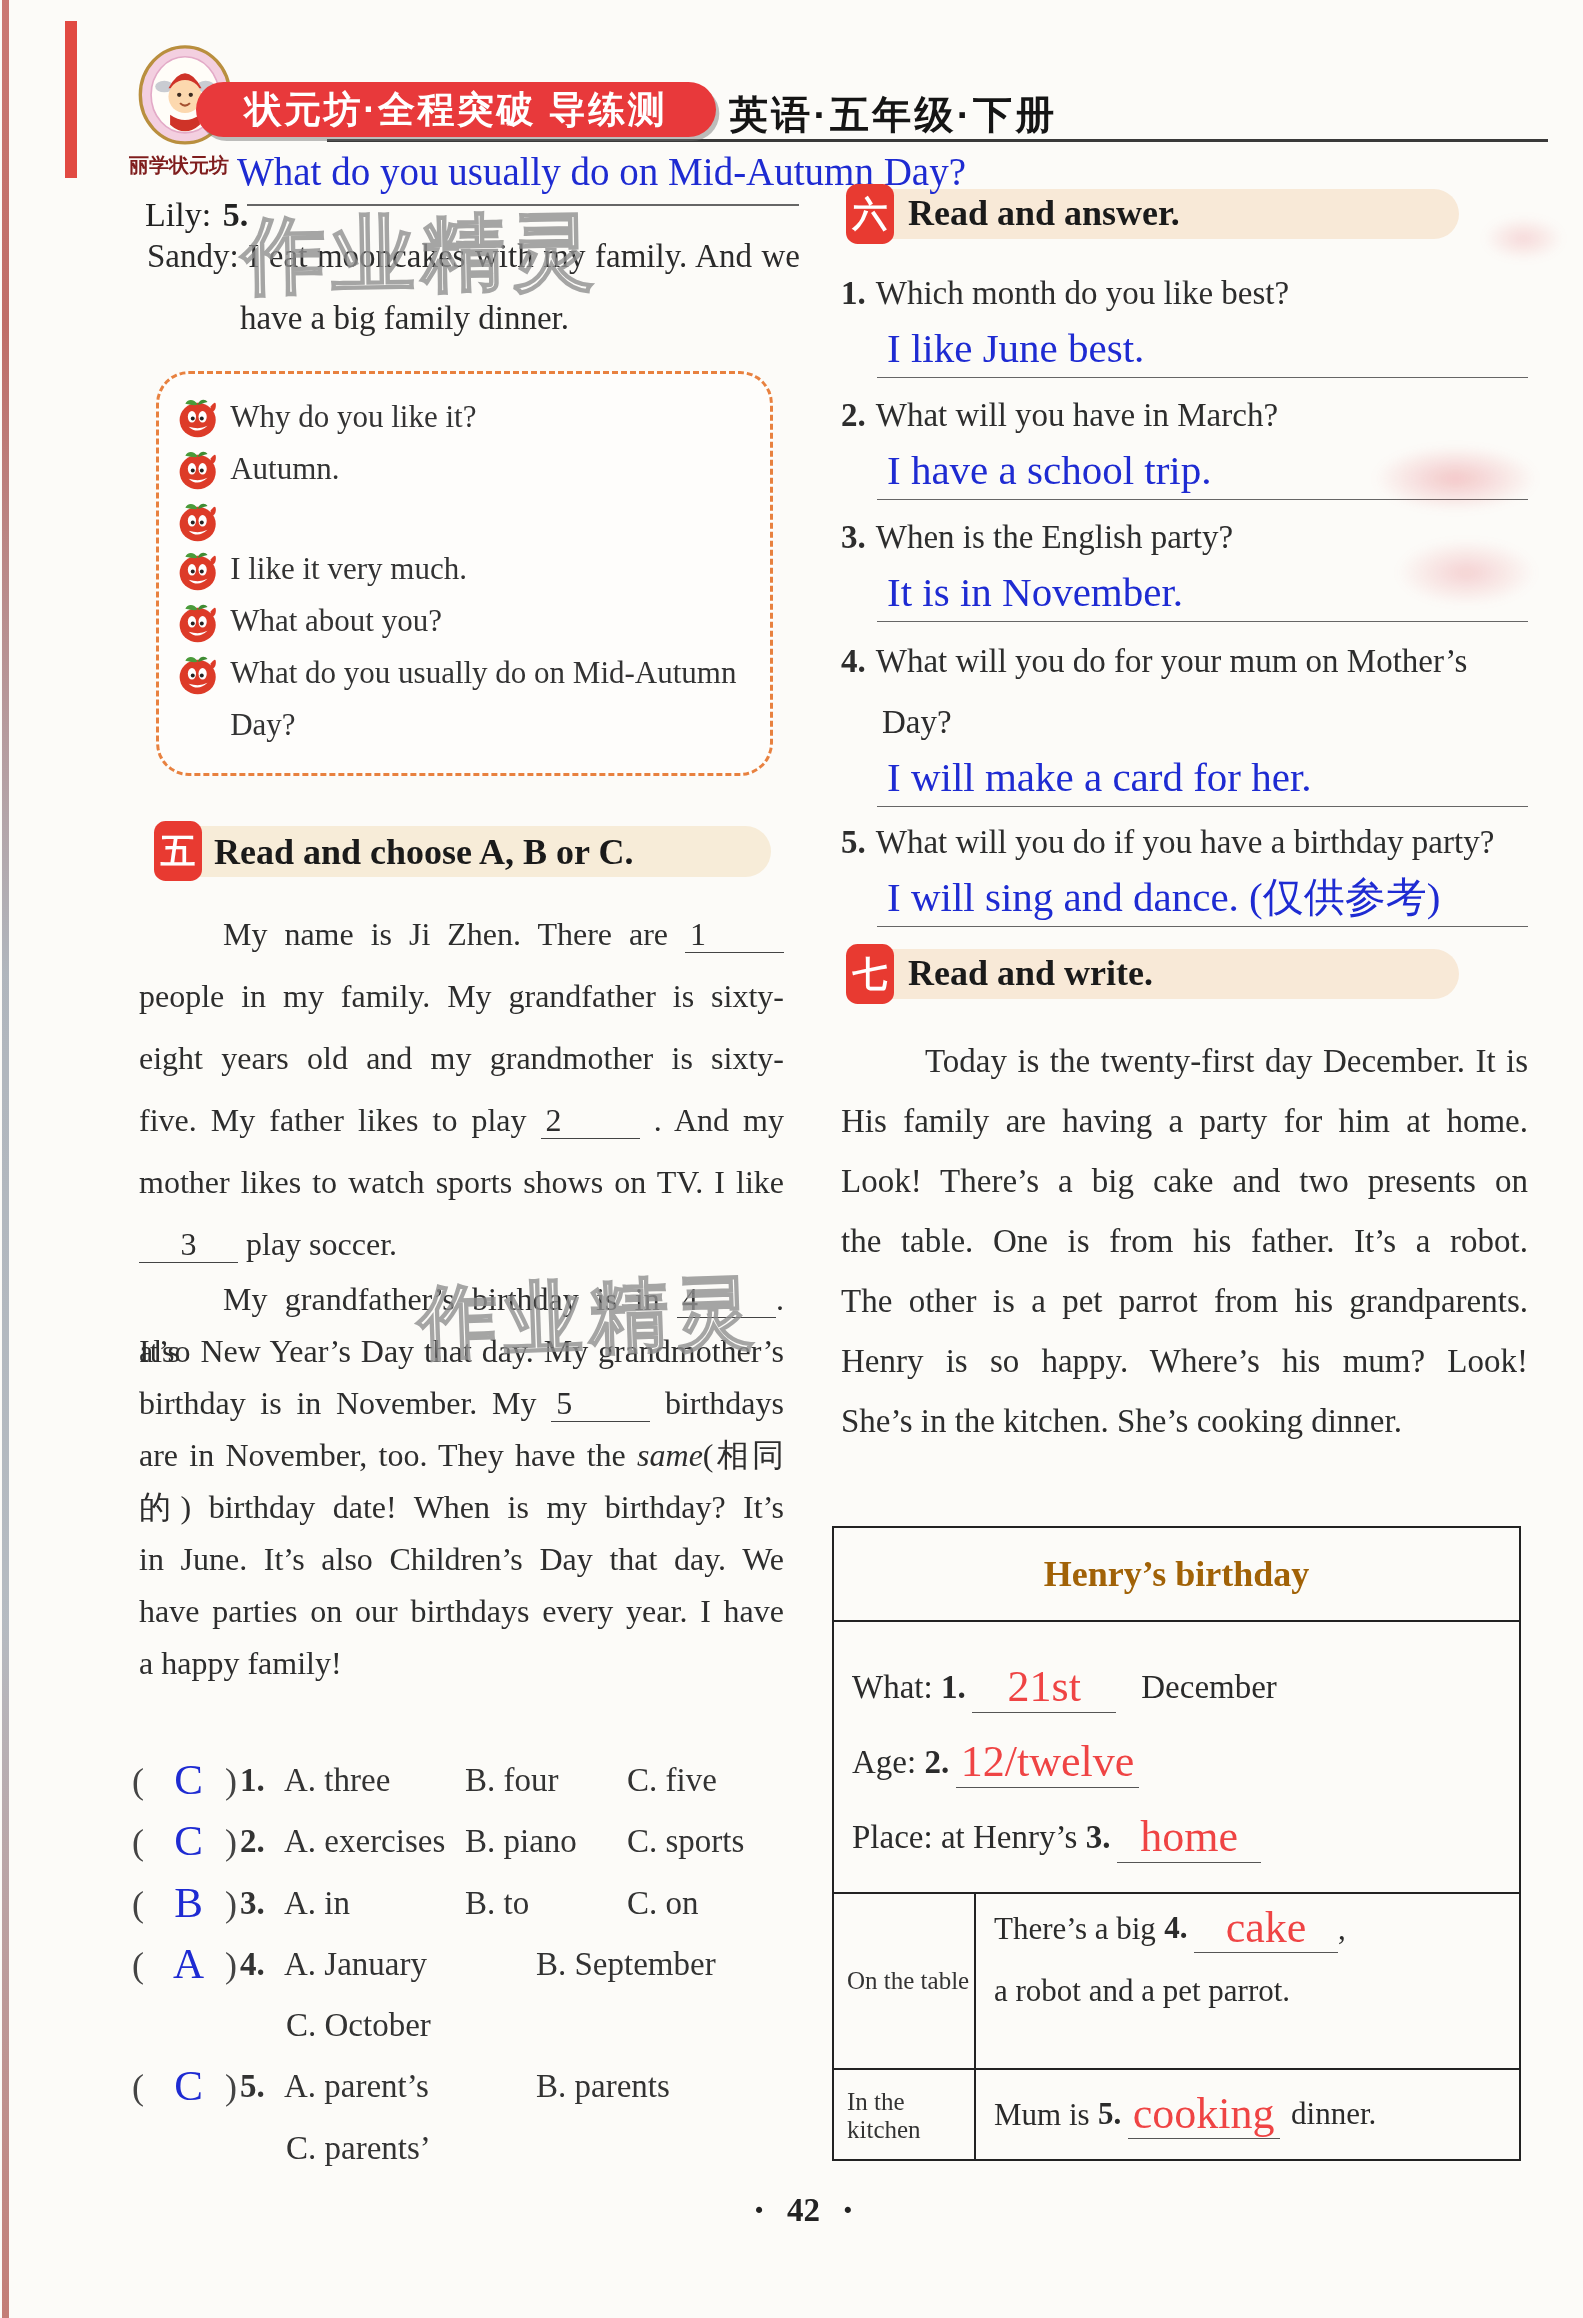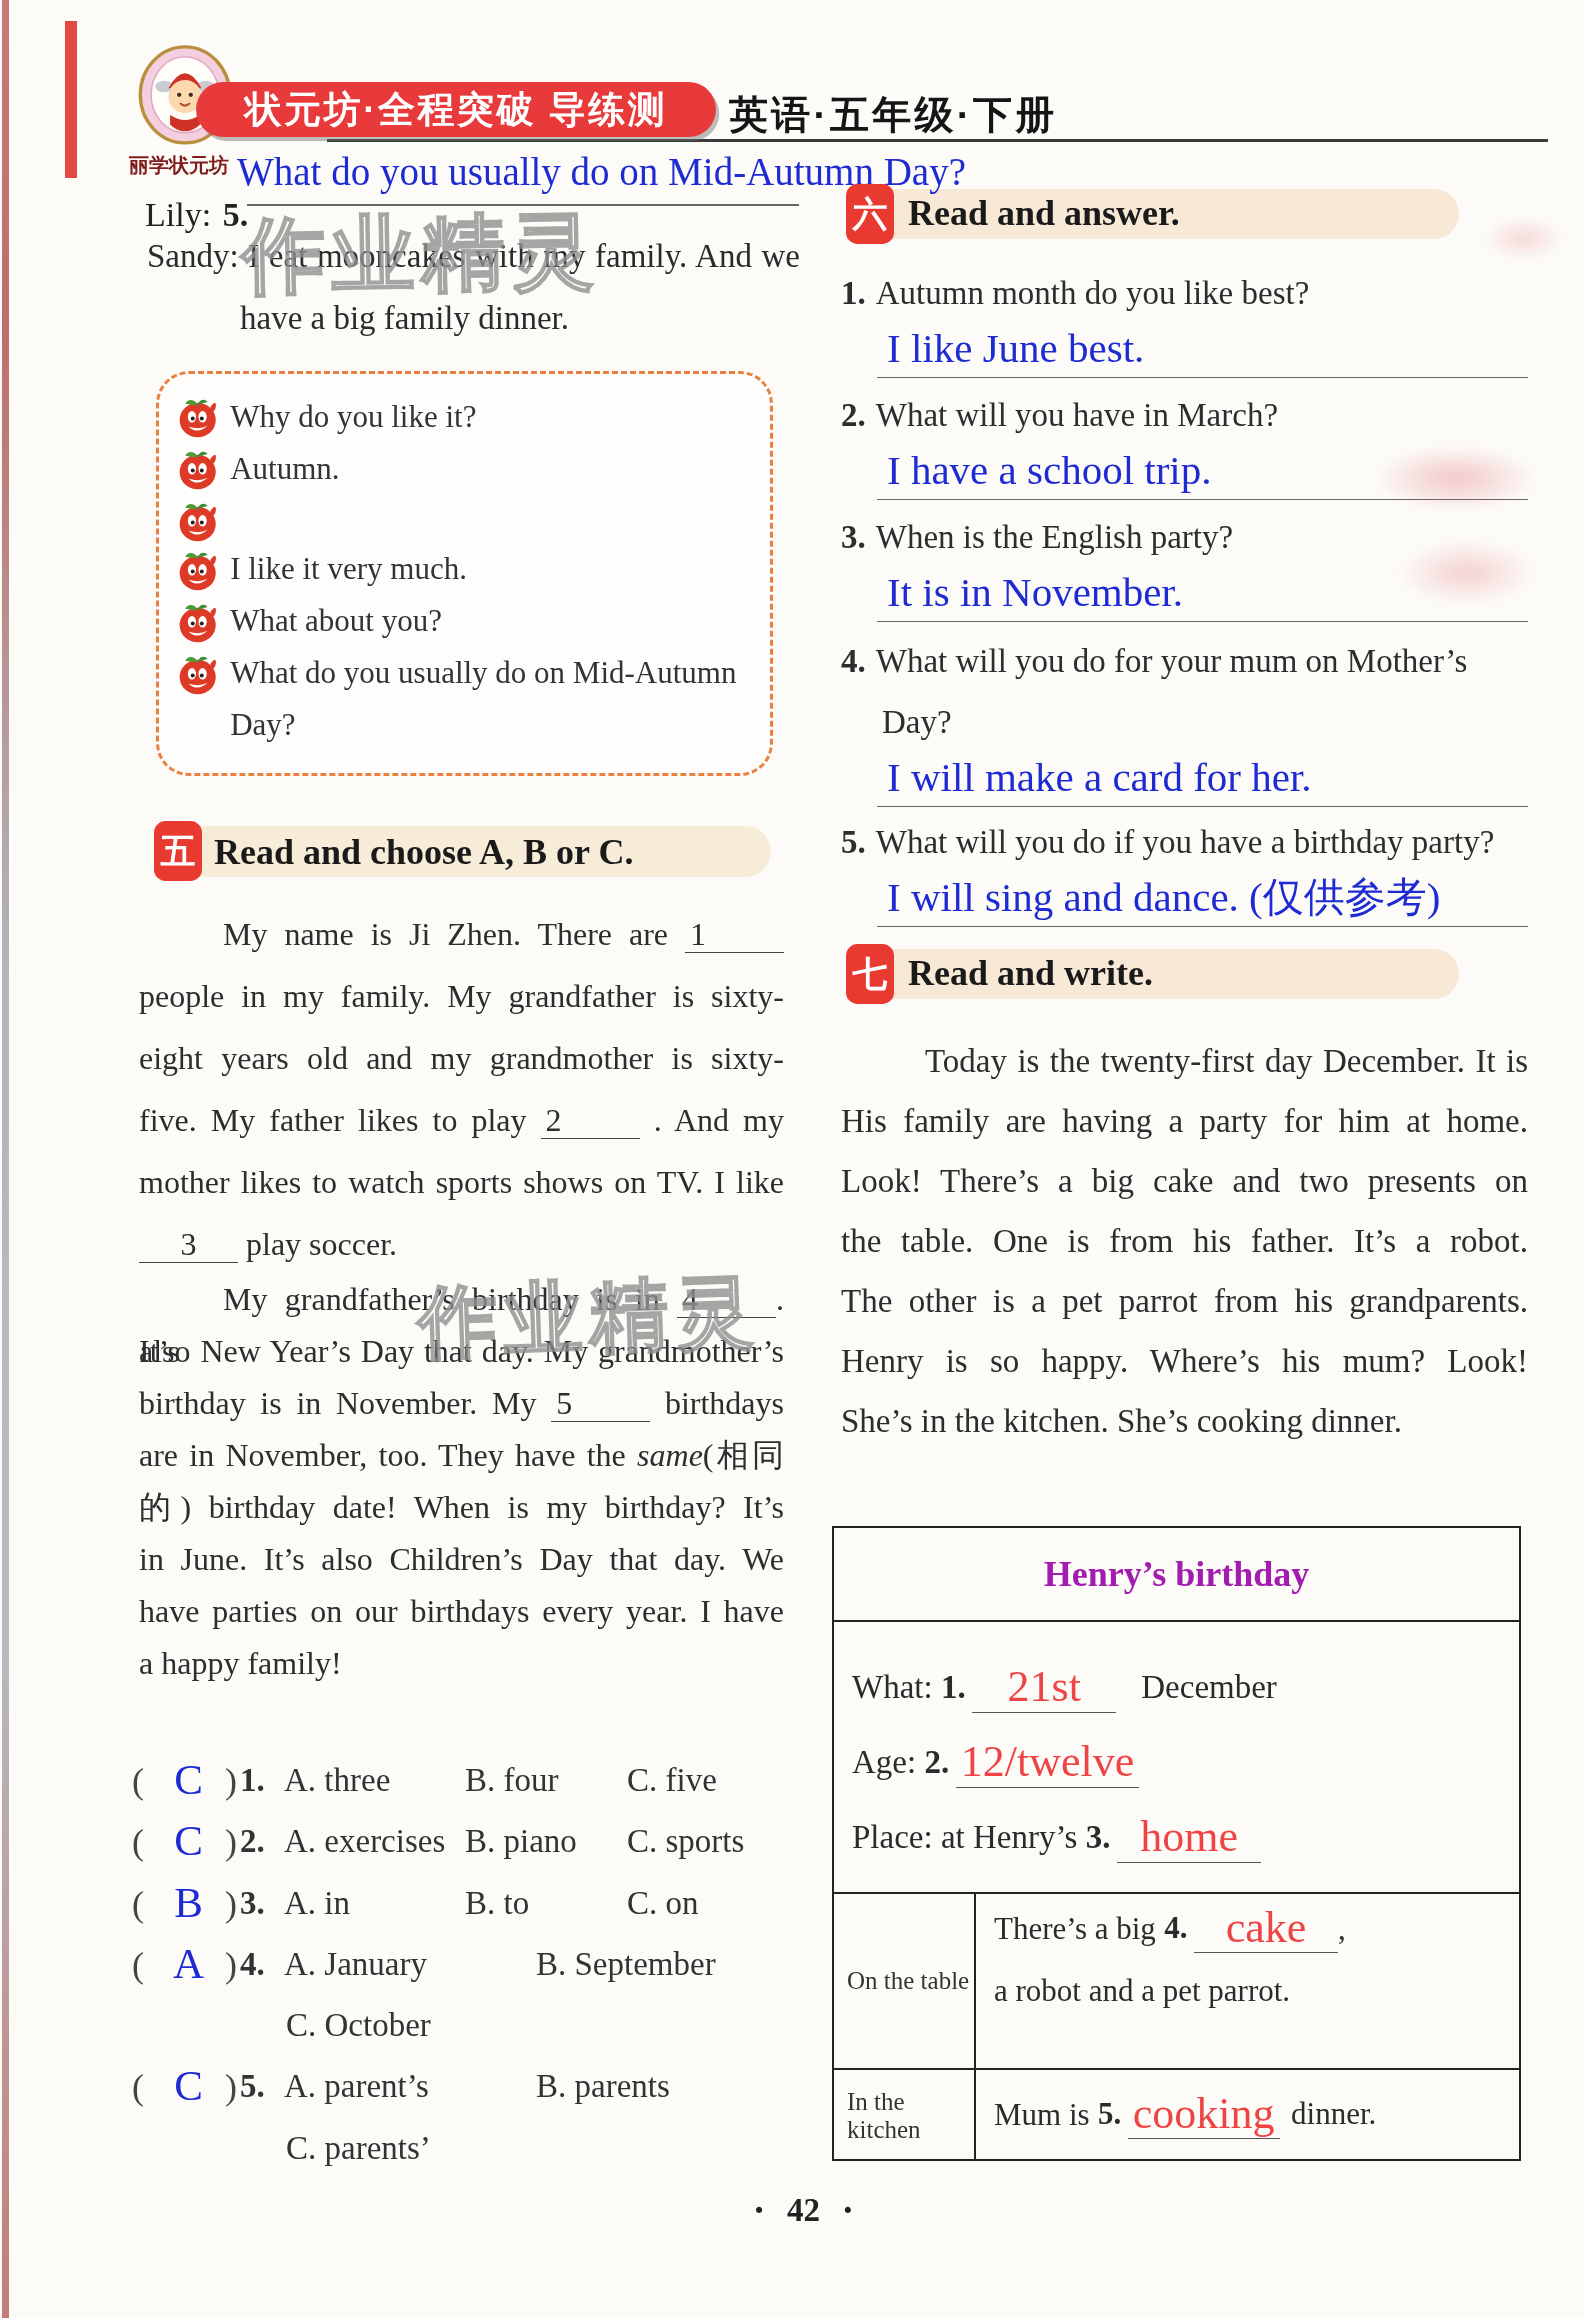--- a/index.html
+++ b/index.html
@@ -94,21 +94,21 @@
   .qa-qline{font-size:33px;line-height:61px;color:#2d2d2d;}
   .qa-qline.cont{padding-left:41px;}
   .qa-num{font-weight:bold;margin-right:10px;}
   .qa-ans{margin-left:36px;width:651px;box-sizing:border-box;border-bottom:1.7px solid #666;
     color:#1e2bd2;font-size:41px;line-height:45px;padding:1.7px 0 6.6px 10px;white-space:nowrap;}
 
   
   .henry-table{position:absolute;left:832px;top:1526px;width:689px;height:635px;box-sizing:border-box;
     border:2.5px solid #222;font-size:31px;background:#fcfbf8;}
   .t-title{position:absolute;top:0;left:0;right:0;height:92px;border-bottom:2.5px solid #222;
-    display:flex;align-items:center;justify-content:center;font-weight:bold;font-size:36px;color:#a21caf;}
+    display:flex;align-items:center;justify-content:center;font-weight:bold;font-size:36px;color:#a16207;}
   .t-info{position:absolute;top:94px;left:0;right:0;height:267px;padding:43px 0 0 18px;box-sizing:border-box;}
   .t-info-line{height:75px;font-size:33px;}
   .t-num{font-weight:bold;margin:0 6.6px 0 8.3px;}
   .t-blank{display:inline-block;min-width:134px;border-bottom:1.7px solid #555;text-align:center;
     color:#ef4444;font-size:44px;line-height:1.0;padding:0 5px 2.5px;vertical-align:-3.3px;}
   .t-suffix{margin-left:25px;}
   .t-grid-row{position:absolute;left:0;right:0;box-sizing:border-box;border-top:2.5px solid #222;display:flex;}
   .row-ontable{top:364px;height:176px;}
   .row-kitchen{top:540px;height:93px;}
   .t-cell-label{width:142px;flex:none;border-right:2.5px solid #222;display:flex;align-items:center;
@@ -326,21 +326,21 @@
       <div class="mc-row" style="top: 368px;">
         <span class="mc-cline">C. parents’</span>
       </div>
     </div>
 
   <div class="sec-badge badge6">六</div>
   <div class="sec-pill pill6"></div>
   <div class="sec-title title6">Read and answer.</div>
   <div id="qa-list">
       <div class="qa-item qa-1">
-        <div class="qa-qline"><span class="qa-num">1.</span><span>Autumn month do you like best?</span></div>
+        <div class="qa-qline"><span class="qa-num">1.</span><span>Which month do you like best?</span></div>
         <div class="qa-ans">I like June best.</div>
       </div>
       <div class="qa-item qa-2">
         <div class="qa-qline"><span class="qa-num">2.</span><span>What will you have in March?</span></div>
         <div class="qa-ans">I have a school trip.</div>
       </div>
       <div class="qa-item qa-3">
         <div class="qa-qline"><span class="qa-num">3.</span><span>When is the English party?</span></div>
         <div class="qa-ans">It is in November.</div>
       </div>

